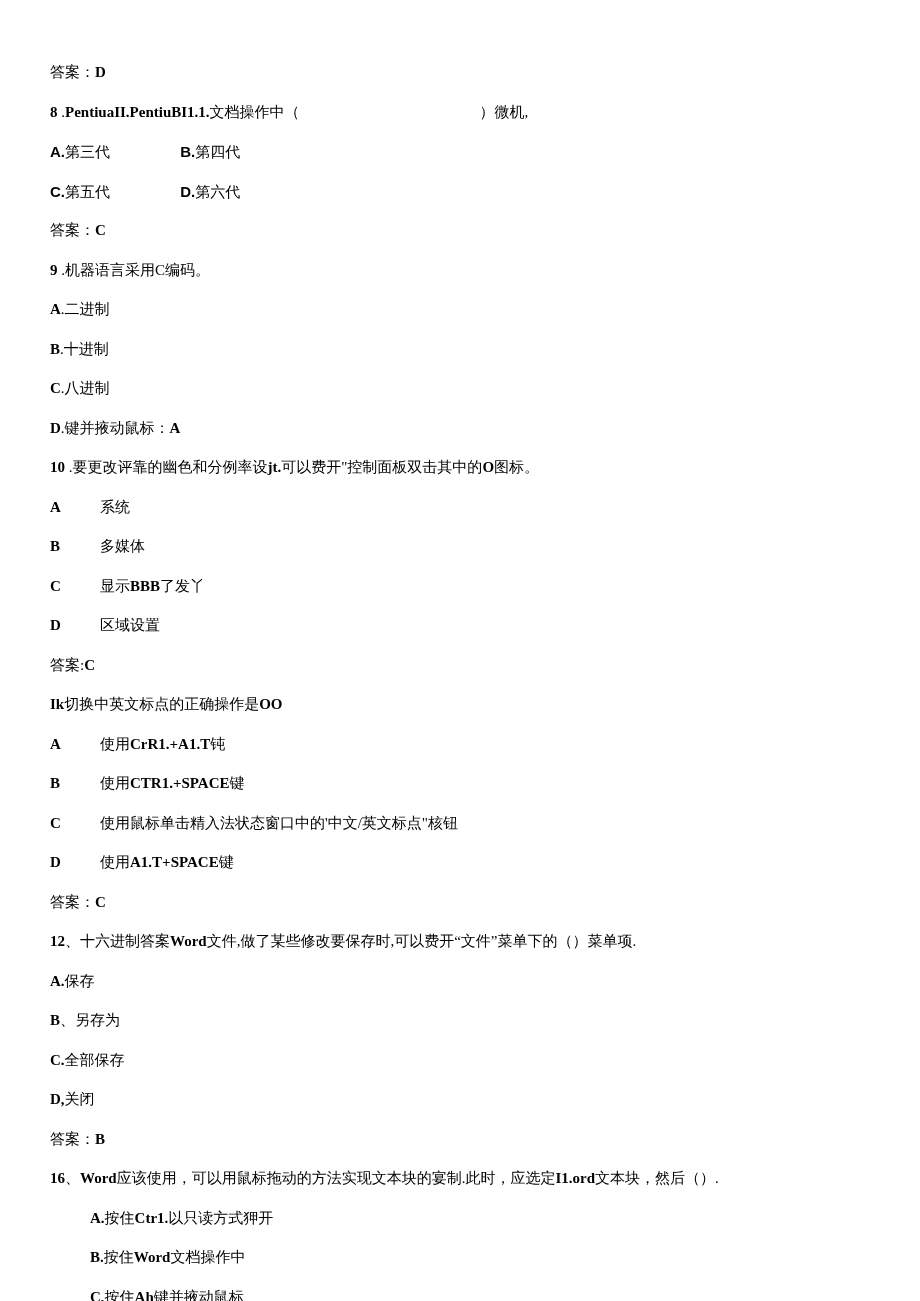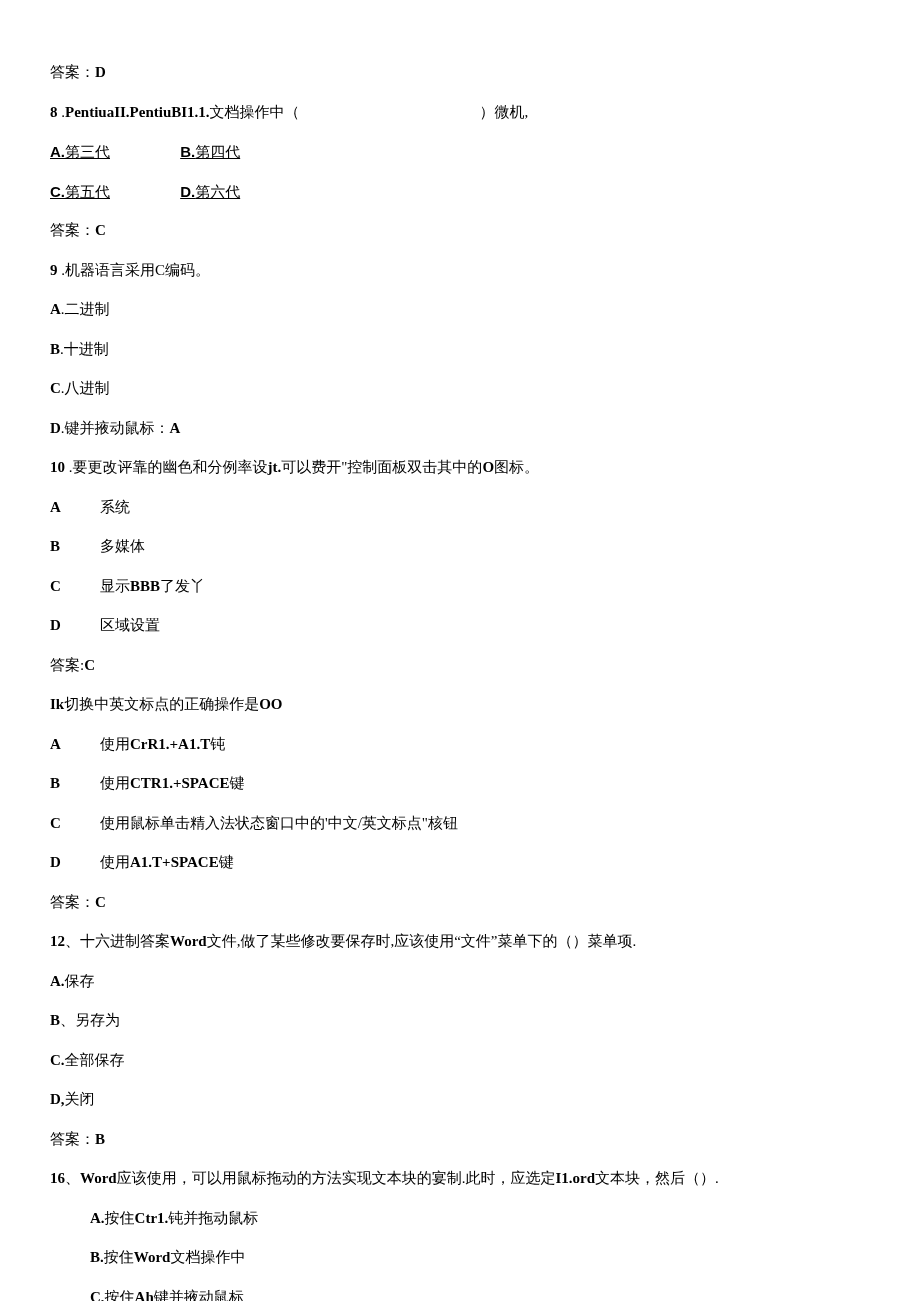--- a/index.html
+++ b/index.html
@@ -22,21 +22,20 @@
     }
     .bold {
       font-weight: bold;
     }
     .option-row {
       margin-bottom: 14px;
     }
     .option-inline {
       display: inline-block;
       min-width: 126px;
-      text-decoration: underline;
     }
     .indent {
       padding-left: 40px;
     }
     .opt-label {
       display: inline-block;
       width: 50px;
       font-weight: bold;
     }
     .gap-wide {
@@ -90,28 +89,28 @@
 </div>
 <div class="line"><span class="opt-label">A</span><span>使用</span><span class="bold">CrR1.+A1.T</span><span>钝</span></div>
 <div class="line"><span class="opt-label">B</span><span>使用</span><span class="bold">CTR1.+SPACE</span><span>键</span></div>
 <div class="line"><span class="opt-label">C</span><span>使用鼠标单击精入法状态窗口中的'中文/英文标点"核钮</span></div>
 <div class="line"><span class="opt-label">D</span><span>使用</span><span class="bold">A1.T+SPACE</span><span>键</span></div>
 <div class="line">
   <span>答案：</span><span class="bold">C</span>
 </div>
 
 <div class="line">
-  <span class="bold">12</span><span>、十六进制答案</span><span class="bold">Word</span><span>文件,做了某些修改要保存时,应该使用“文件”菜单下的（）菜单项.</span>
+  <span class="bold">12</span><span>、十六进制答案</span><span class="bold">Word</span><span>文件,做了某些修改要保存时,可以费开“文件”菜单下的（）菜单项.</span>
 </div>
 <div class="line"><span class="bold">A.</span><span>保存</span></div>
 <div class="line"><span class="bold">B</span><span>、另存为</span></div>
 <div class="line"><span class="bold">C.</span><span>全部保存</span></div>
 <div class="line"><span class="bold">D,</span><span>关闭</span></div>
 <div class="line">
   <span>答案：</span><span class="bold">B</span>
 </div>
 
 <div class="line">
   <span class="bold">16</span><span>、</span><span class="bold">Word</span><span>应该使用，可以用鼠标拖动的方法实现文本块的宴制.此时，应选定</span><span class="bold">I1.ord</span><span>文本块，然后（）.</span>
 </div>
-<div class="line indent"><span class="bold">A.</span><span>按住</span><span class="bold">Ctr1.</span><span>钝并拖动鼠标</span></div>
+<div class="line indent"><span class="bold">A.</span><span>按住</span><span class="bold">Ctr1.</span><span>以只读方式狎开</span></div>
 <div class="line indent"><span class="bold">B.</span><span>按住</span><span class="bold">Word</span><span>文档操作中</span></div>
 <div class="line indent"><span class="bold">C,</span><span>按住</span><span class="bold">Ah</span><span>键并掖动鼠标</span></div>
 
 </body></html>

